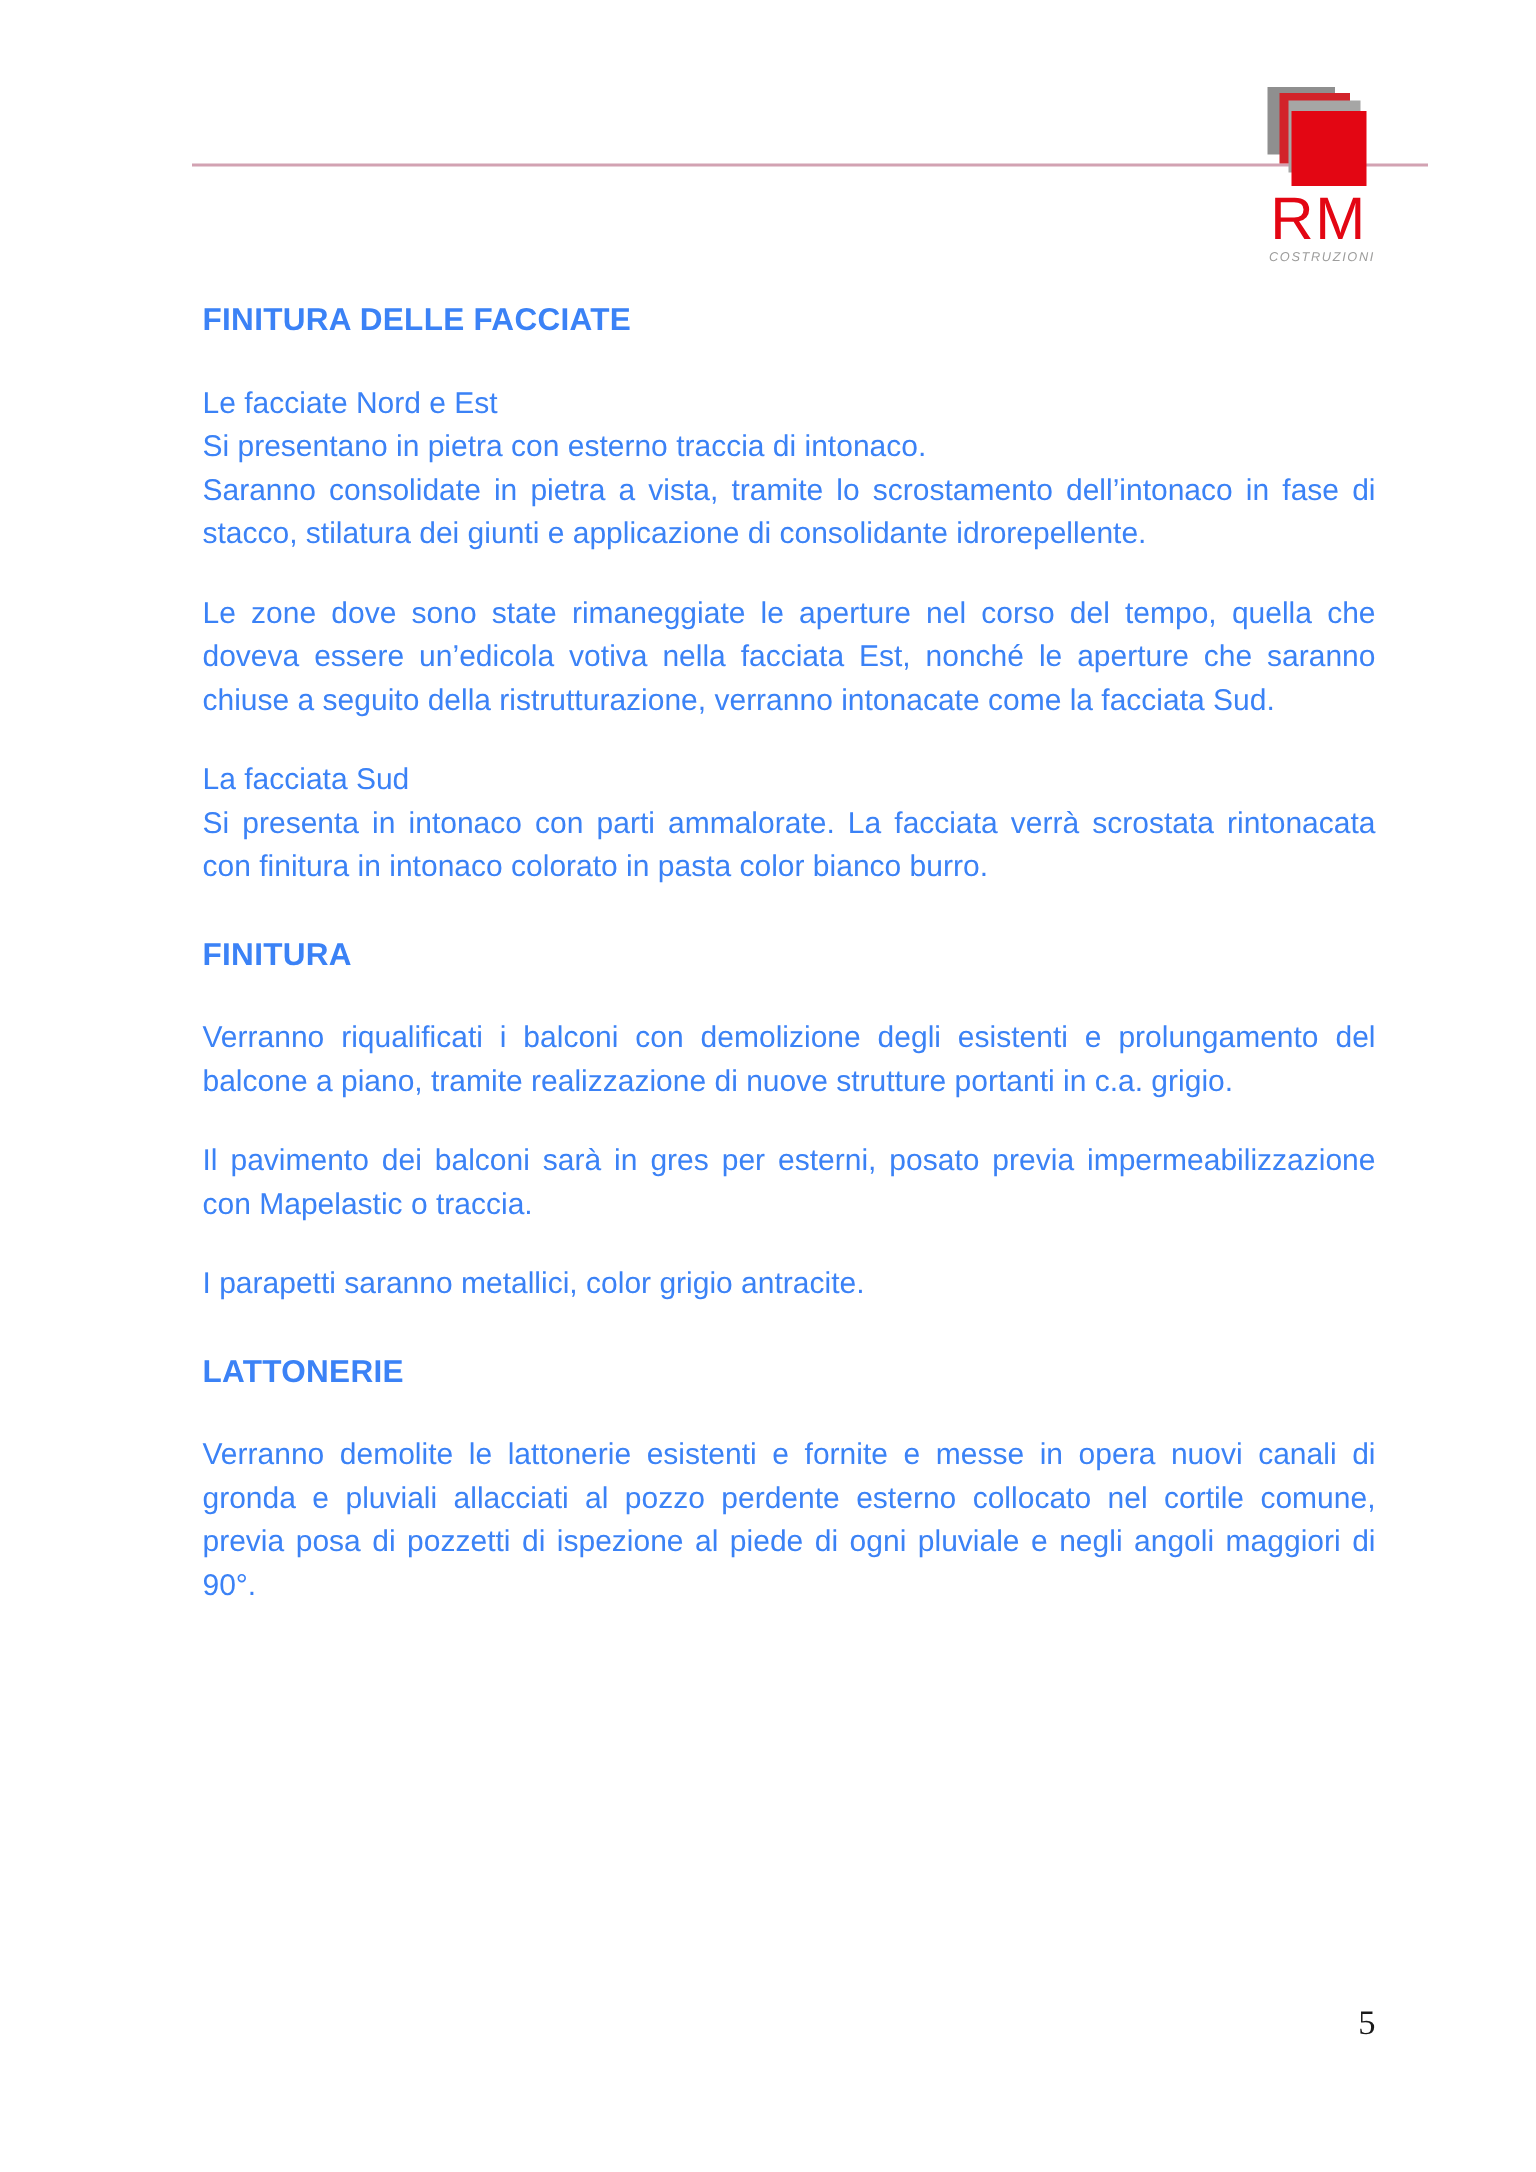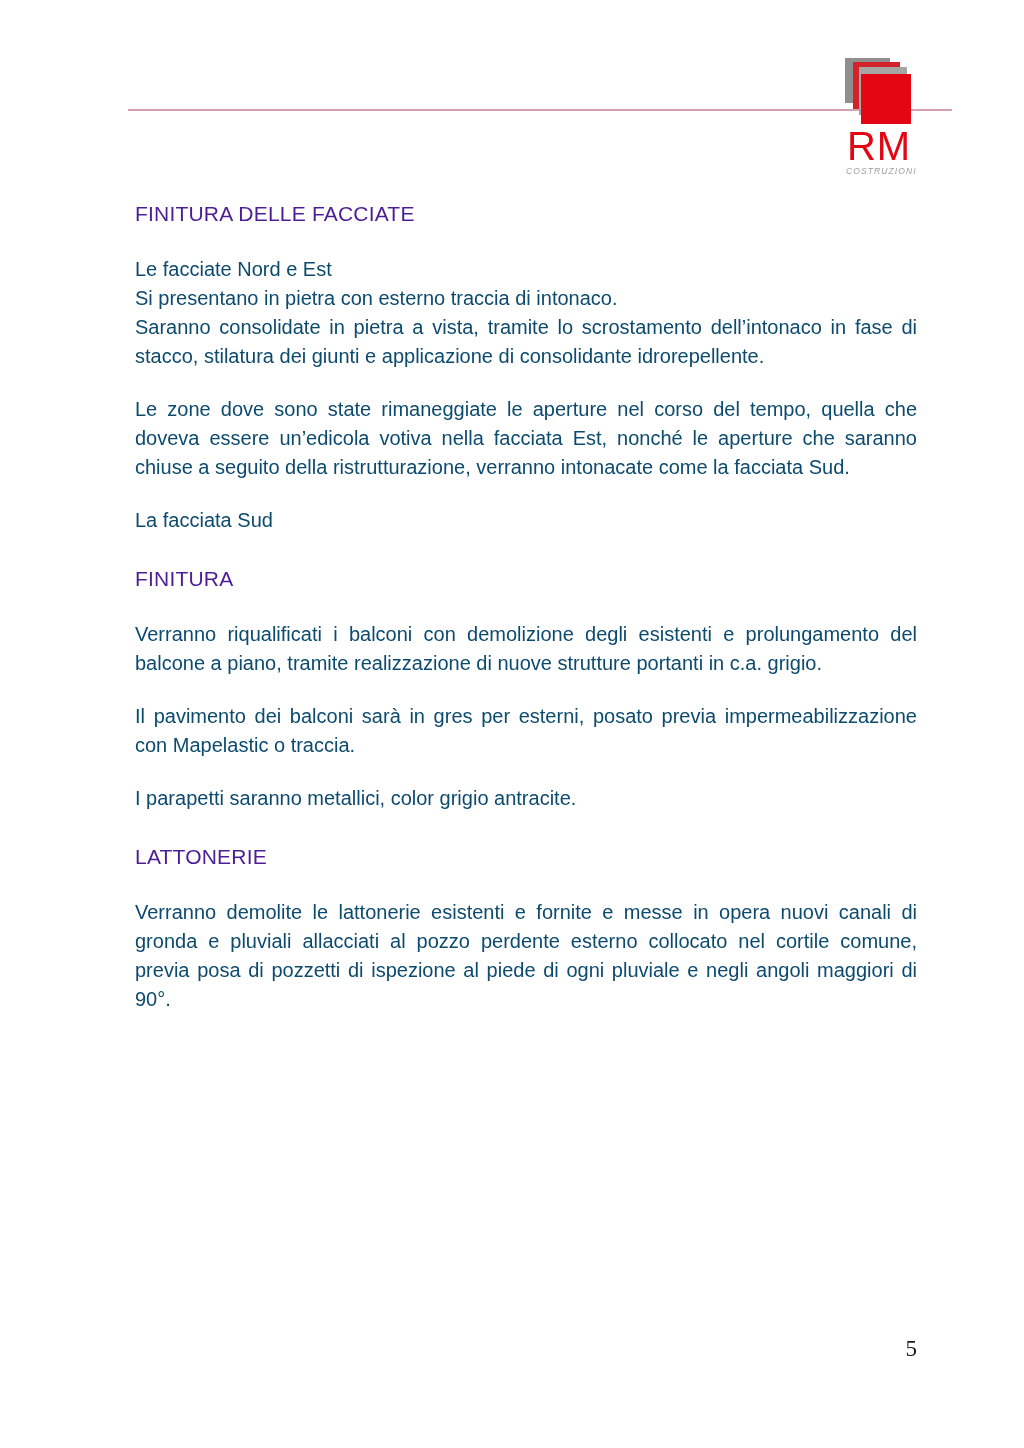--- a/index.html
+++ b/index.html
@@ -67,32 +67,32 @@
   
   .content {
     position: absolute;
     left: 135px;
     top: 199px;
     width: 782px;
   }
   .heading {
     font-size: 21px;
     line-height: 29px;
-    font-weight: 400;
-    color: #4c1d95;
+    font-weight: 700;
+    color: #3b82f6;
     letter-spacing: 0.2px;
     margin: 29px 0 27px 0;
   }
   section:first-child .heading { margin-top: 0; }
   .para { margin: 0 0 24px 0; }
   .line {
     font-size: 20px;
     line-height: 29px;
     text-align: justify;
-    color: #0c4a6e;
+    color: #3b82f6;
   }
 
   
   .page-number {
     position: absolute;
     left: 135px;
     top: 1336px;
     width: 782px;
     text-align: right;
     font-family: "Liberation Serif", "DejaVu Serif", serif;
@@ -124,20 +124,21 @@
       <div class="para">
         <div class="line">Le facciate Nord e Est</div>
         <div class="line">Si presentano in pietra con esterno traccia di intonaco.</div>
         <div class="line">Saranno consolidate in pietra a vista, tramite lo scrostamento dell’intonaco in fase di stacco, stilatura dei giunti e applicazione di consolidante idrorepellente.</div>
       </div>
       <div class="para">
         <div class="line">Le zone dove sono state rimaneggiate le aperture nel corso del tempo, quella che doveva essere un’edicola votiva nella facciata Est, nonché le aperture che saranno chiuse a seguito della ristrutturazione, verranno intonacate come la facciata Sud.</div>
       </div>
       <div class="para">
         <div class="line">La facciata Sud</div>
+        <div class="line">Si presenta in intonaco con parti ammalorate. La facciata verrà scrostata rintonacata con finitura in intonaco colorato in pasta color bianco burro.</div>
       </div>
     </section>
 
     <section>
       <h2 class="heading">FINITURA</h2>
       <div class="para">
         <div class="line">Verranno riqualificati i balconi con demolizione degli esistenti e prolungamento del balcone a piano, tramite realizzazione di nuove strutture portanti in c.a. grigio.</div>
       </div>
       <div class="para">
         <div class="line">Il pavimento dei balconi sarà in gres per esterni, posato previa impermeabilizzazione con Mapelastic o traccia.</div>

